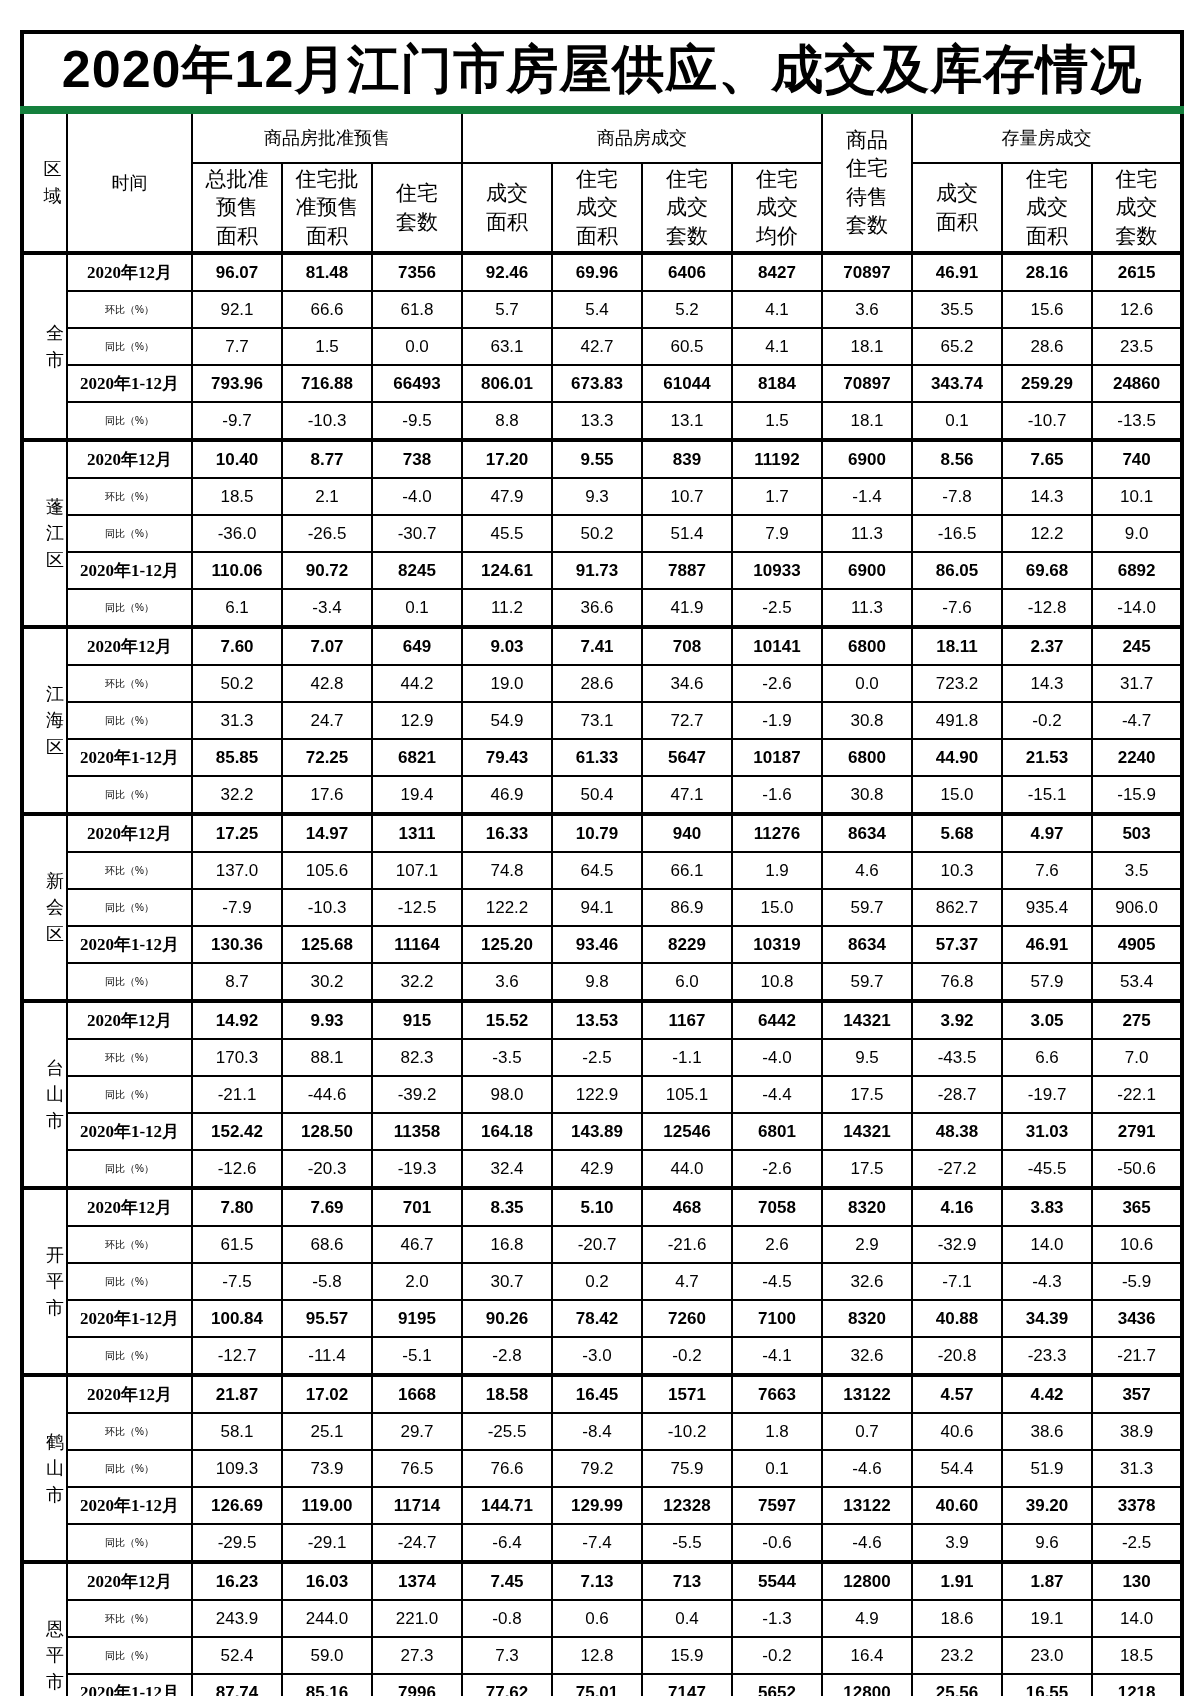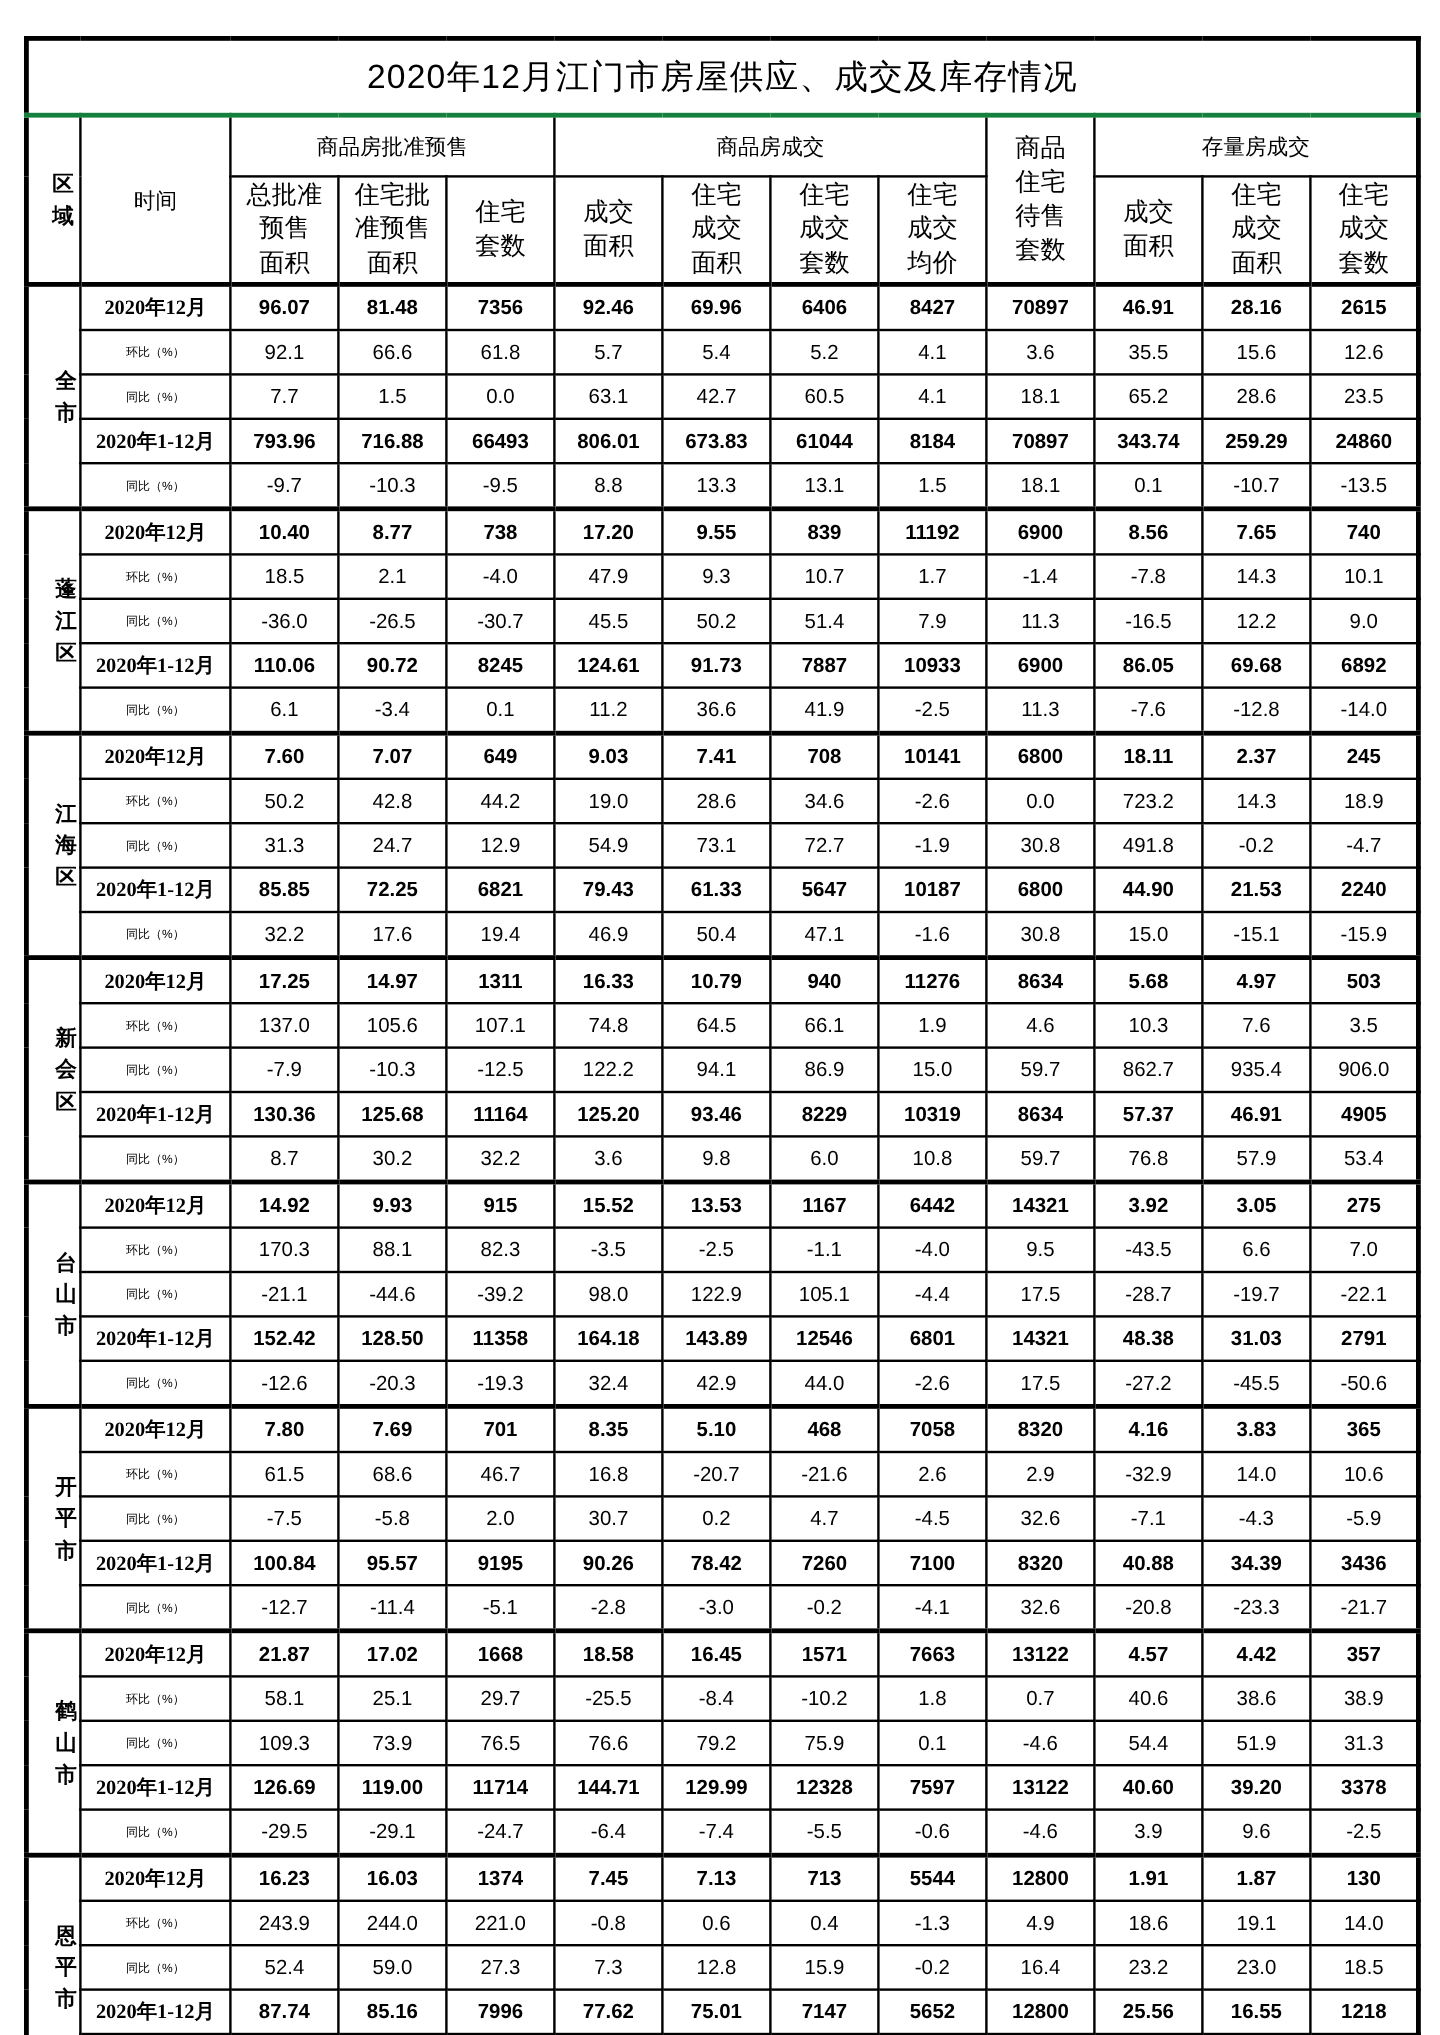--- a/index.html
+++ b/index.html
@@ -18,41 +18,41 @@
   }
   td {
     border:2px solid #000;
     text-align:center;
     vertical-align:middle;
     padding:1px 2px;
     font-size:17px;
     overflow:hidden;
   }
   td.title-cell {
-    font-size:28px;
-    font-weight:normal;
+    font-size:52px;
+    font-weight:bold;
     height:58px;
     letter-spacing:1px;
-    border-bottom:4px solid #15803d;
+    border-bottom:8px solid #15803d;
   }
   td.group-hdr { height:46px; font-size:18px; }
   td.sub-hdr { height:76px; font-size:21px; line-height:1.35; white-space:pre-line; }
   td.corner-hdr { font-size:18px; }
   tr.section-start td { border-top:4px solid #000; }
   tr.data-row td { height:33px; }
   tr.bold-row td { font-weight:bold; }
   td.time-label { font-size:10px; }
   tr.bold-row td.time-label { font-family:"Liberation Serif","DejaVu Serif",serif; font-size:17px; }
   td.region-cell { font-size:18px; font-weight:normal;text-align:right; }
   .vert {
     display:inline-block;
     width:1.15em;
     word-break:break-all;
     line-height:1.45;
-    font-weight:bold;
+    font-weight:normal;
     margin-left:15px;
   }
 </style>
 </head>
 <body>
 
 <table class="main">
   <colgroup>
     <col style="width:45px">
     <col style="width:125px">
@@ -265,21 +265,21 @@
         <td>50.2</td>
         <td>42.8</td>
         <td>44.2</td>
         <td>19.0</td>
         <td>28.6</td>
         <td>34.6</td>
         <td>-2.6</td>
         <td>0.0</td>
         <td>723.2</td>
         <td>14.3</td>
-        <td>18.9</td>
+        <td>31.7</td>
       </tr>
       <tr class="data-row">
         <td class="time-label">同比（%）</td>
         <td>31.3</td>
         <td>24.7</td>
         <td>12.9</td>
         <td>54.9</td>
         <td>73.1</td>
         <td>72.7</td>
         <td>-1.9</td>

